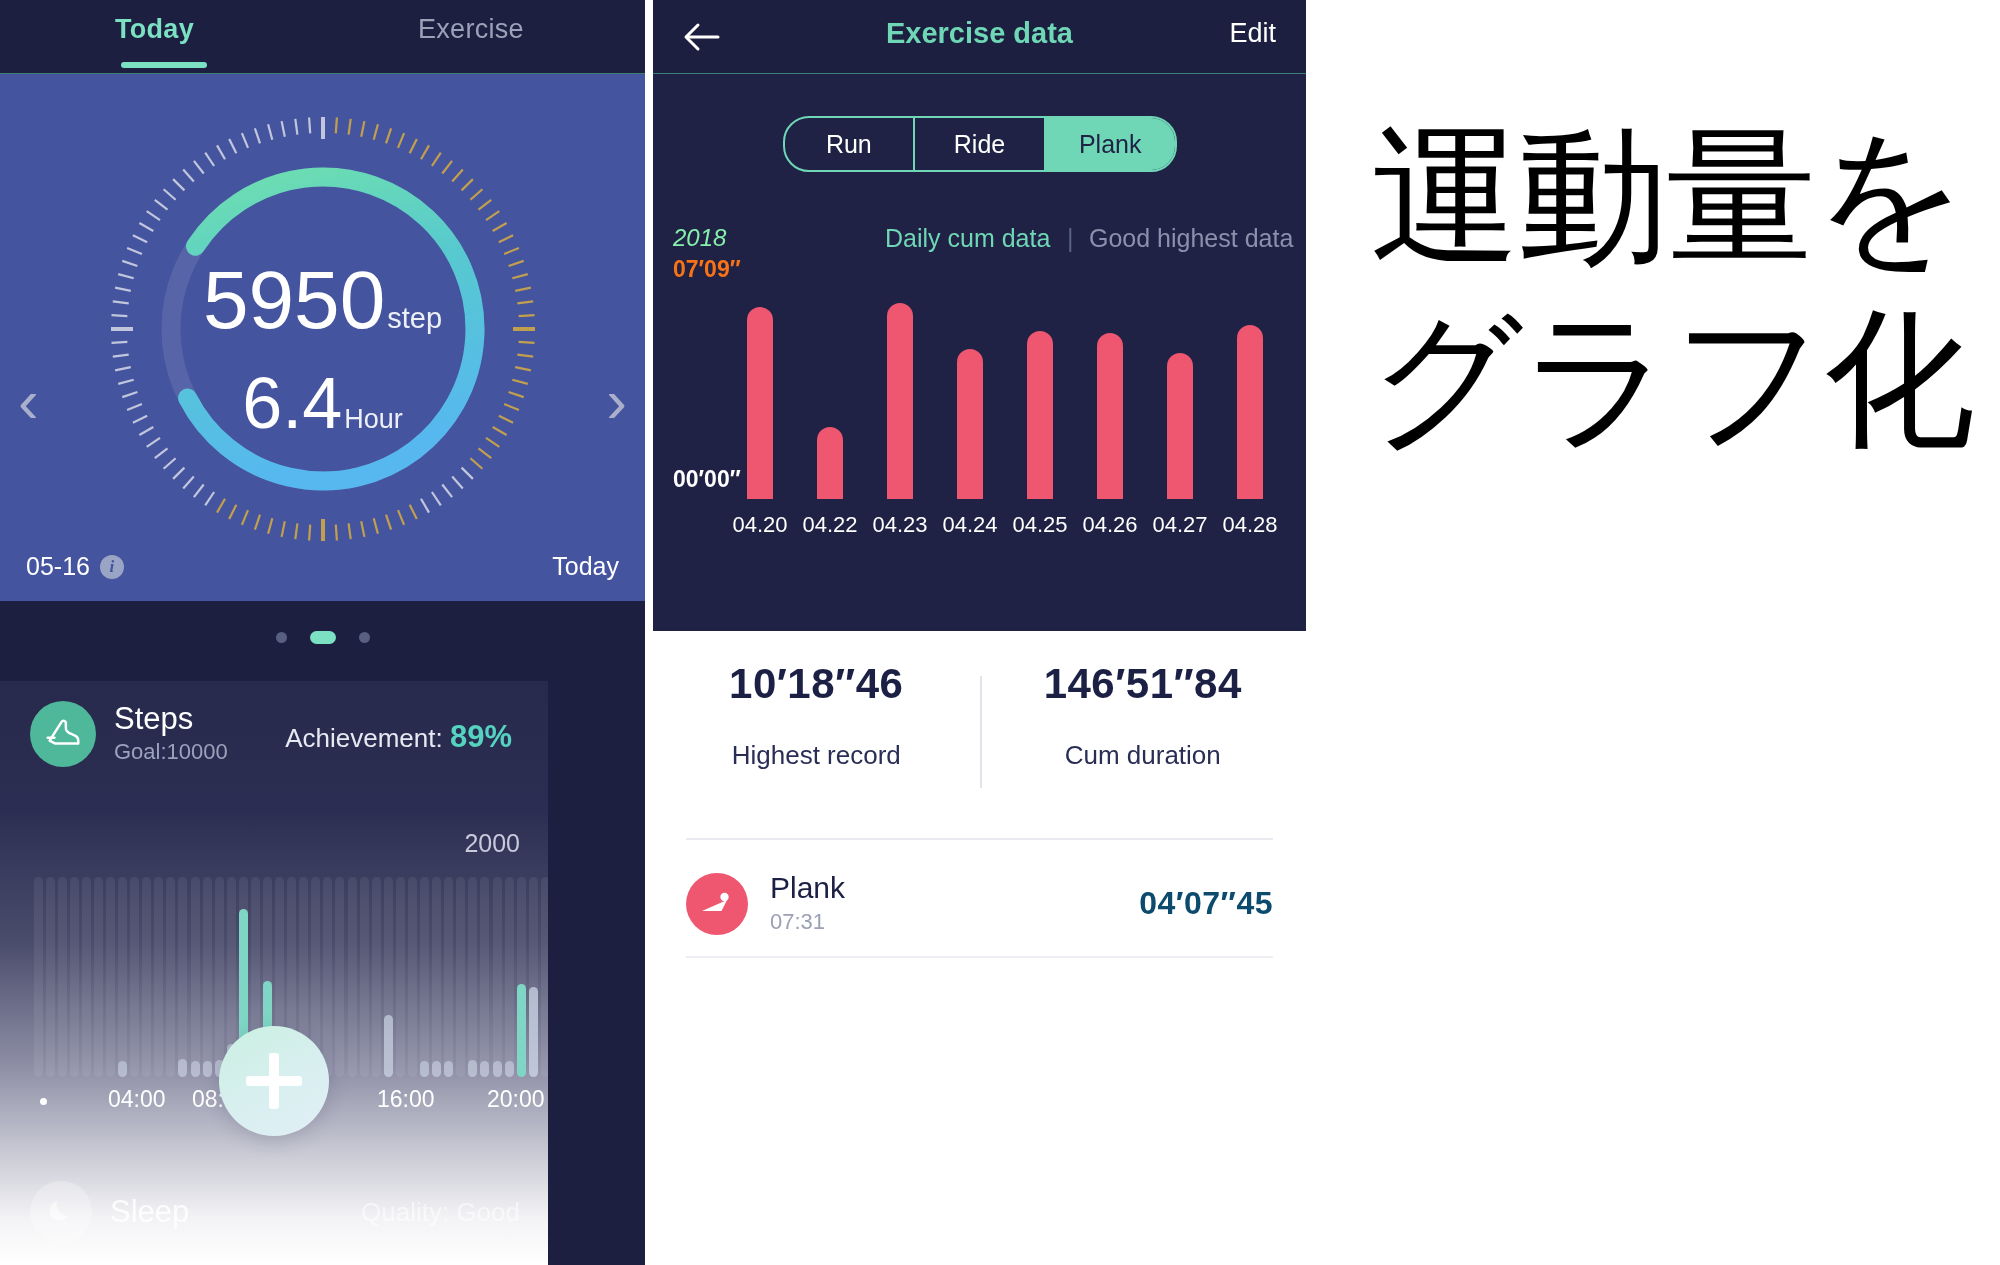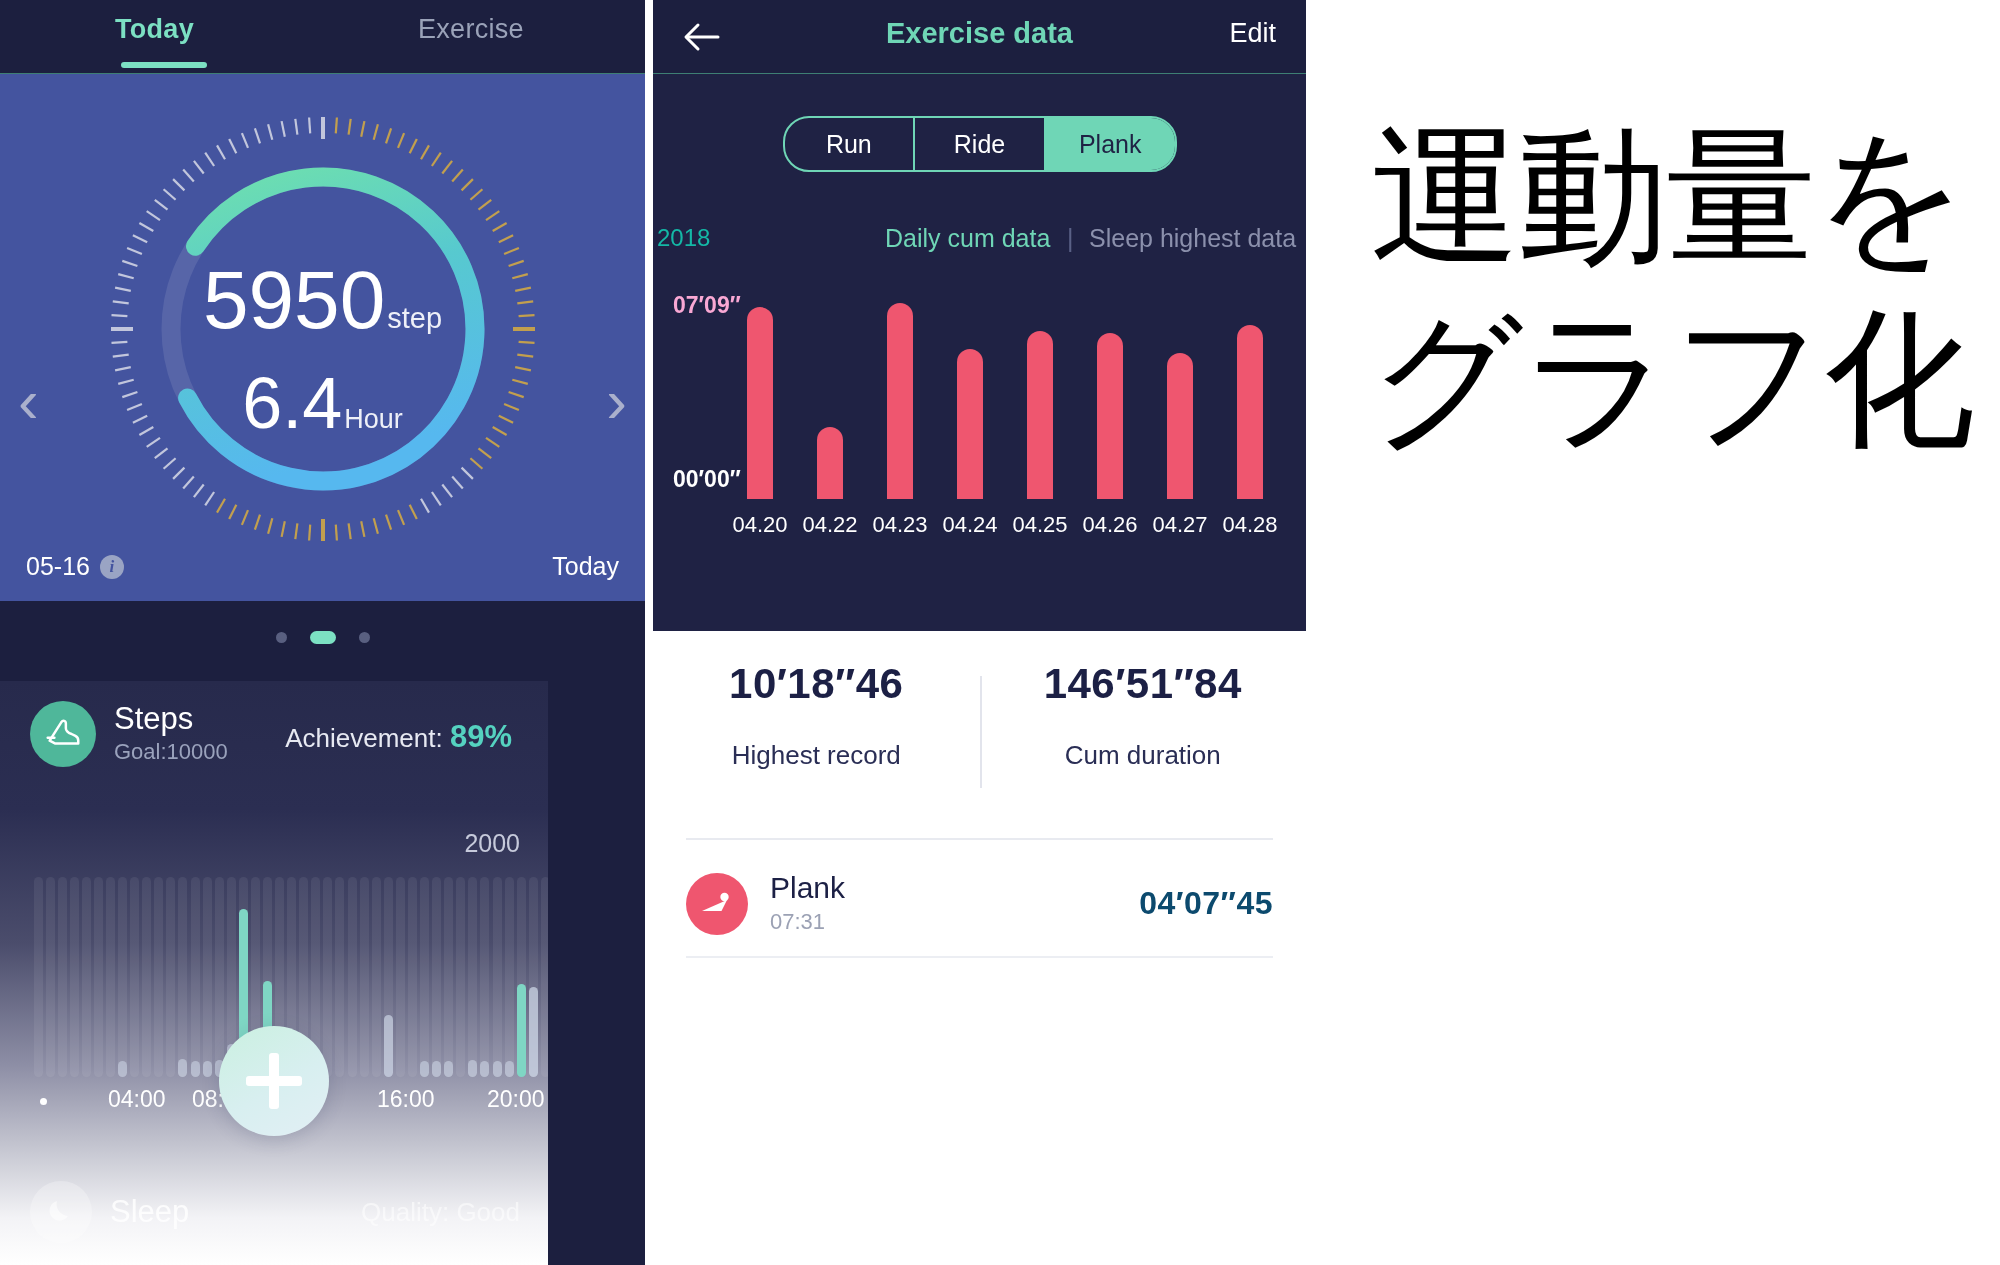--- a/index.html
+++ b/index.html
@@ -103,22 +103,22 @@
   .chart-box{position:absolute;left:0;top:74px;width:653px;height:557px;
              background:#1f2244;}
   .segctl{position:absolute;left:50%;top:42px;transform:translateX(-50%);
           width:390px;height:52px;border:2px solid #6fd6b6;border-radius:26px;
           display:flex;overflow:hidden;}
   .seg{flex:1 1 0;display:flex;align-items:center;justify-content:center;
        color:#ffffff;font-size:25px;}
   .seg + .seg{border-left:2px solid #6fd6b6;}
   .seg.active{background:#6fd6b6;color:#1f2244;}
 
-  .yr{position:absolute;left:4px;top:150px;color:#14b8a6;font-size:24px;}
-  .ymax{position:absolute;left:20px;top:182px;color:#f9a8d4;font-size:23px;font-weight:700;margin-top:36px;}
+  .yr{position:absolute;left:20px;top:150px;color:#86efac;font-size:24px;font-style:italic;}
+  .ymax{position:absolute;left:20px;top:182px;color:#f97316;font-size:23px;font-weight:700;}
   .ymin{position:absolute;left:20px;top:392px;color:#ffffff;font-size:23px;font-weight:700;}
   .dcum{position:absolute;left:232px;top:150px;color:#6fd6b6;font-size:25px;}
   .dsep{position:absolute;left:414px;top:150px;color:#5a6186;font-size:25px;}
   .dhigh{position:absolute;left:436px;top:150px;color:#8b90ac;font-size:25px;}
 
   .rbars{position:absolute;left:72px;top:190px;width:560px;height:235px;
          display:flex;align-items:flex-end;}
   .rslot{flex:1 1 0;display:flex;align-items:flex-end;justify-content:center;height:100%;}
   .rbar{width:26px;border-radius:13px 13px 0 0;background:#ef566f;}
   .rlabels{position:absolute;left:72px;top:438px;width:560px;display:flex;align-items:flex-end;}
@@ -530,21 +530,21 @@
       <div class="seg">Run</div>
       <div class="seg">Ride</div>
       <div class="seg active">Plank</div>
     </div>
 
     <div class="yr">2018</div>
     <div class="ymax">07′09″</div>
     <div class="ymin">00′00″</div>
     <div class="dcum">Daily cum data</div>
     <div class="dsep">|</div>
-    <div class="dhigh">Sleep highest data</div>
+    <div class="dhigh">Good highest data</div>
 
     <div class="rbars" id="ex-bars">
         <div class="rslot">
           <div class="rbar" style="height: 81.82%; background: rgb(239, 86, 111);"></div>
         </div>
         <div class="rslot">
           <div class="rbar" style="height: 30.77%; background: rgb(239, 86, 111);"></div>
         </div>
         <div class="rslot">
           <div class="rbar" style="height: 83.22%; background: rgb(239, 86, 111);"></div>

